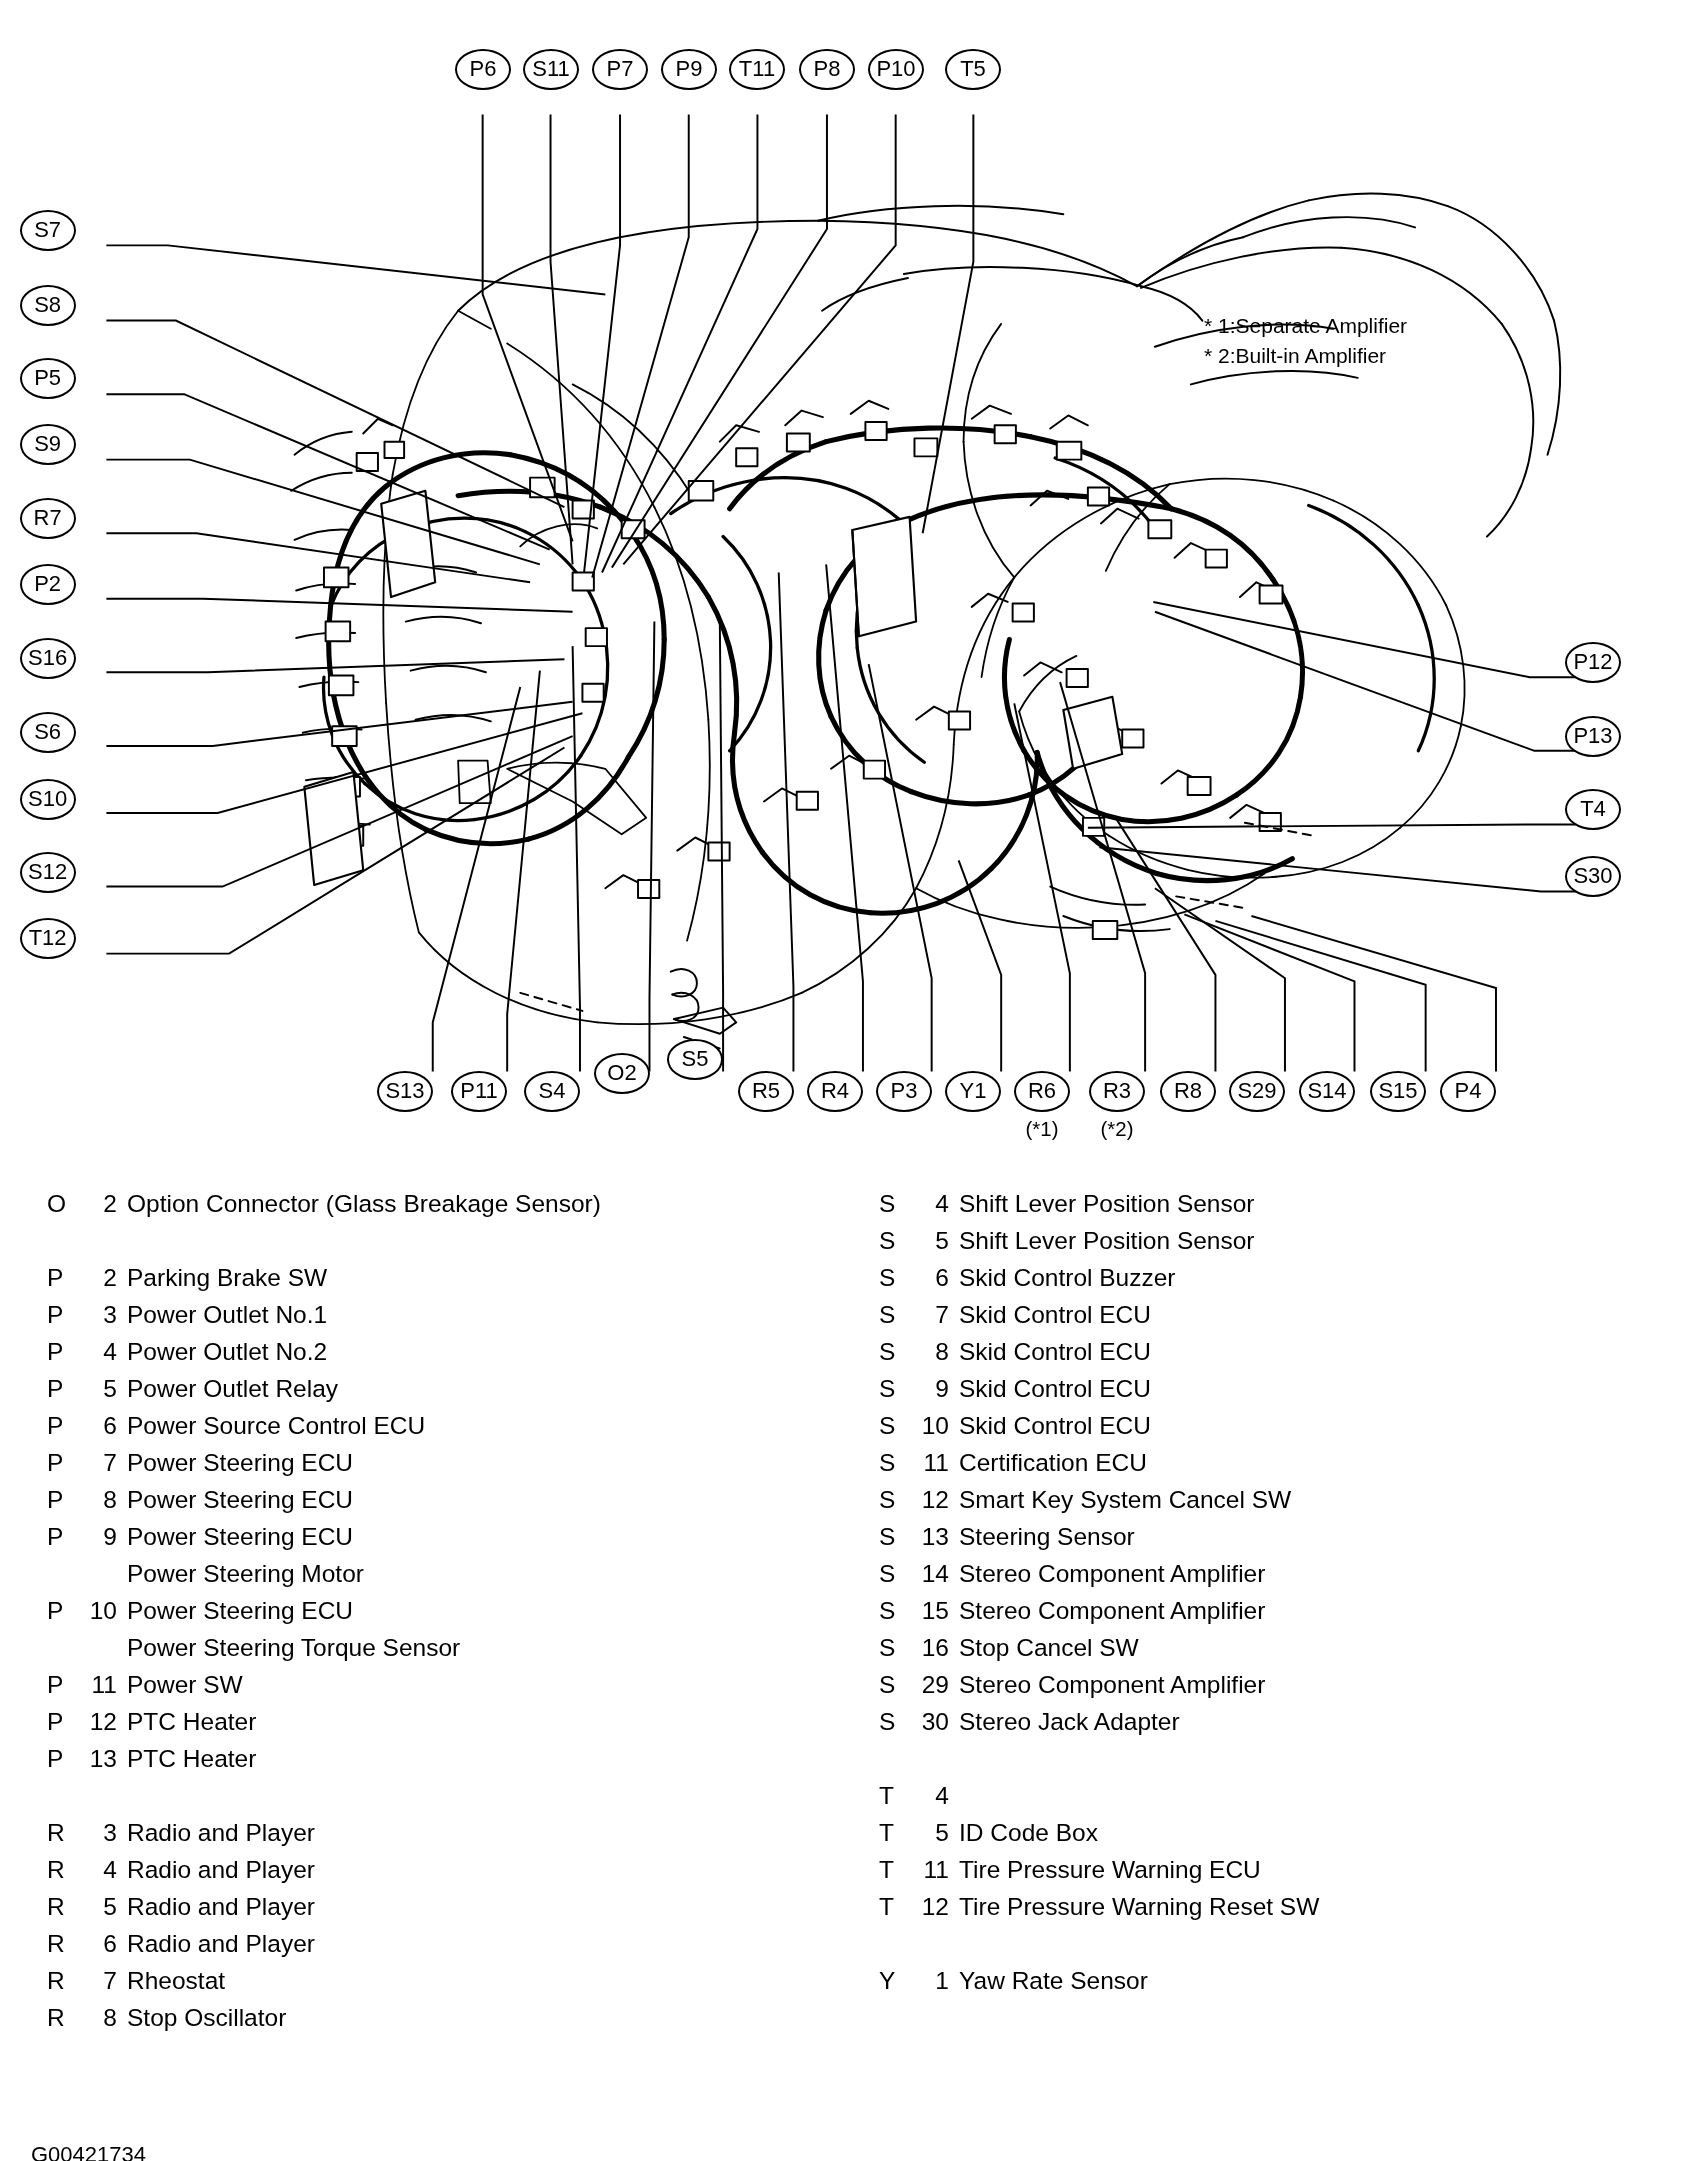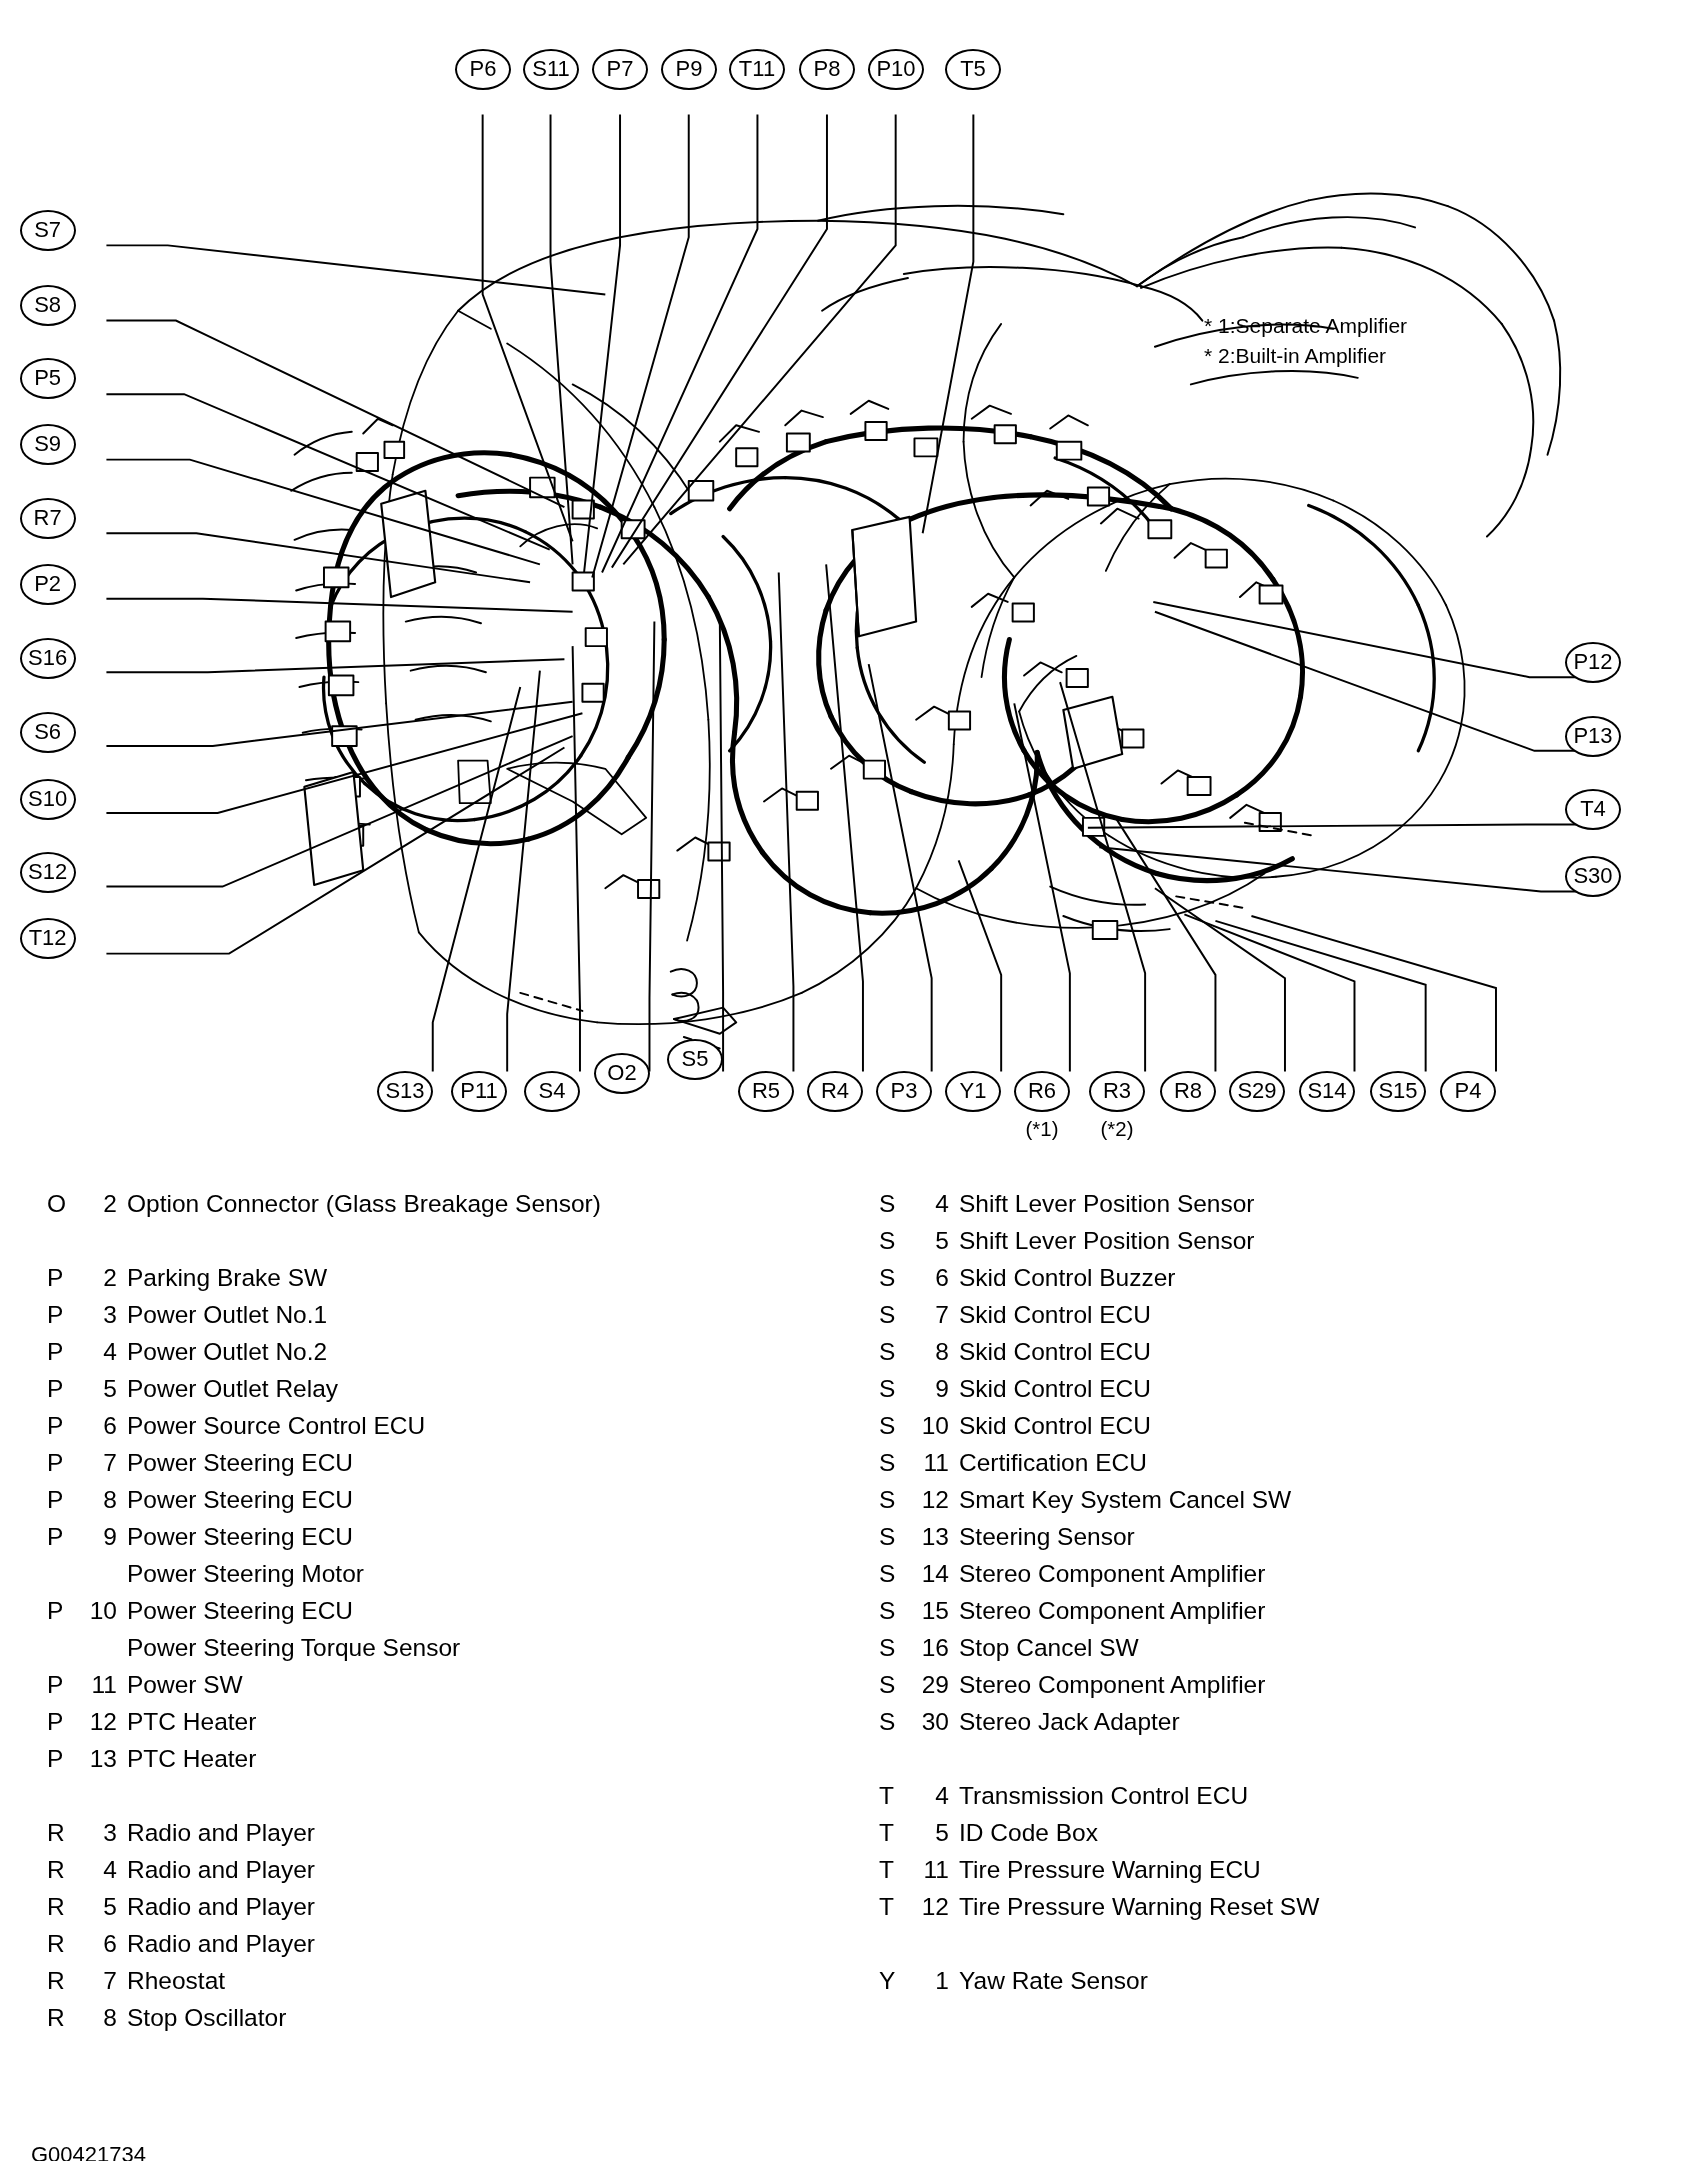--- a/index.html
+++ b/index.html
@@ -594,21 +594,20 @@
         <div class="legend-row">
           <div class="legend-code"><span class="letter">S</span><span class="num">30</span></div>
           <div class="legend-desc">Stereo Jack Adapter</div>
         </div>
         <div class="legend-row spacer">
           <div class="legend-code"><span class="letter"></span><span class="num"></span></div>
           <div class="legend-desc"></div>
         </div>
         <div class="legend-row">
           <div class="legend-code"><span class="letter">T</span><span class="num">4</span></div>
-          <div class="legend-desc">Transmission Control ECU</div>
         </div>
         <div class="legend-row">
           <div class="legend-code"><span class="letter">T</span><span class="num">5</span></div>
           <div class="legend-desc">ID Code Box</div>
         </div>
         <div class="legend-row">
           <div class="legend-code"><span class="letter">T</span><span class="num">11</span></div>
           <div class="legend-desc">Tire Pressure Warning ECU</div>
         </div>
         <div class="legend-row">

